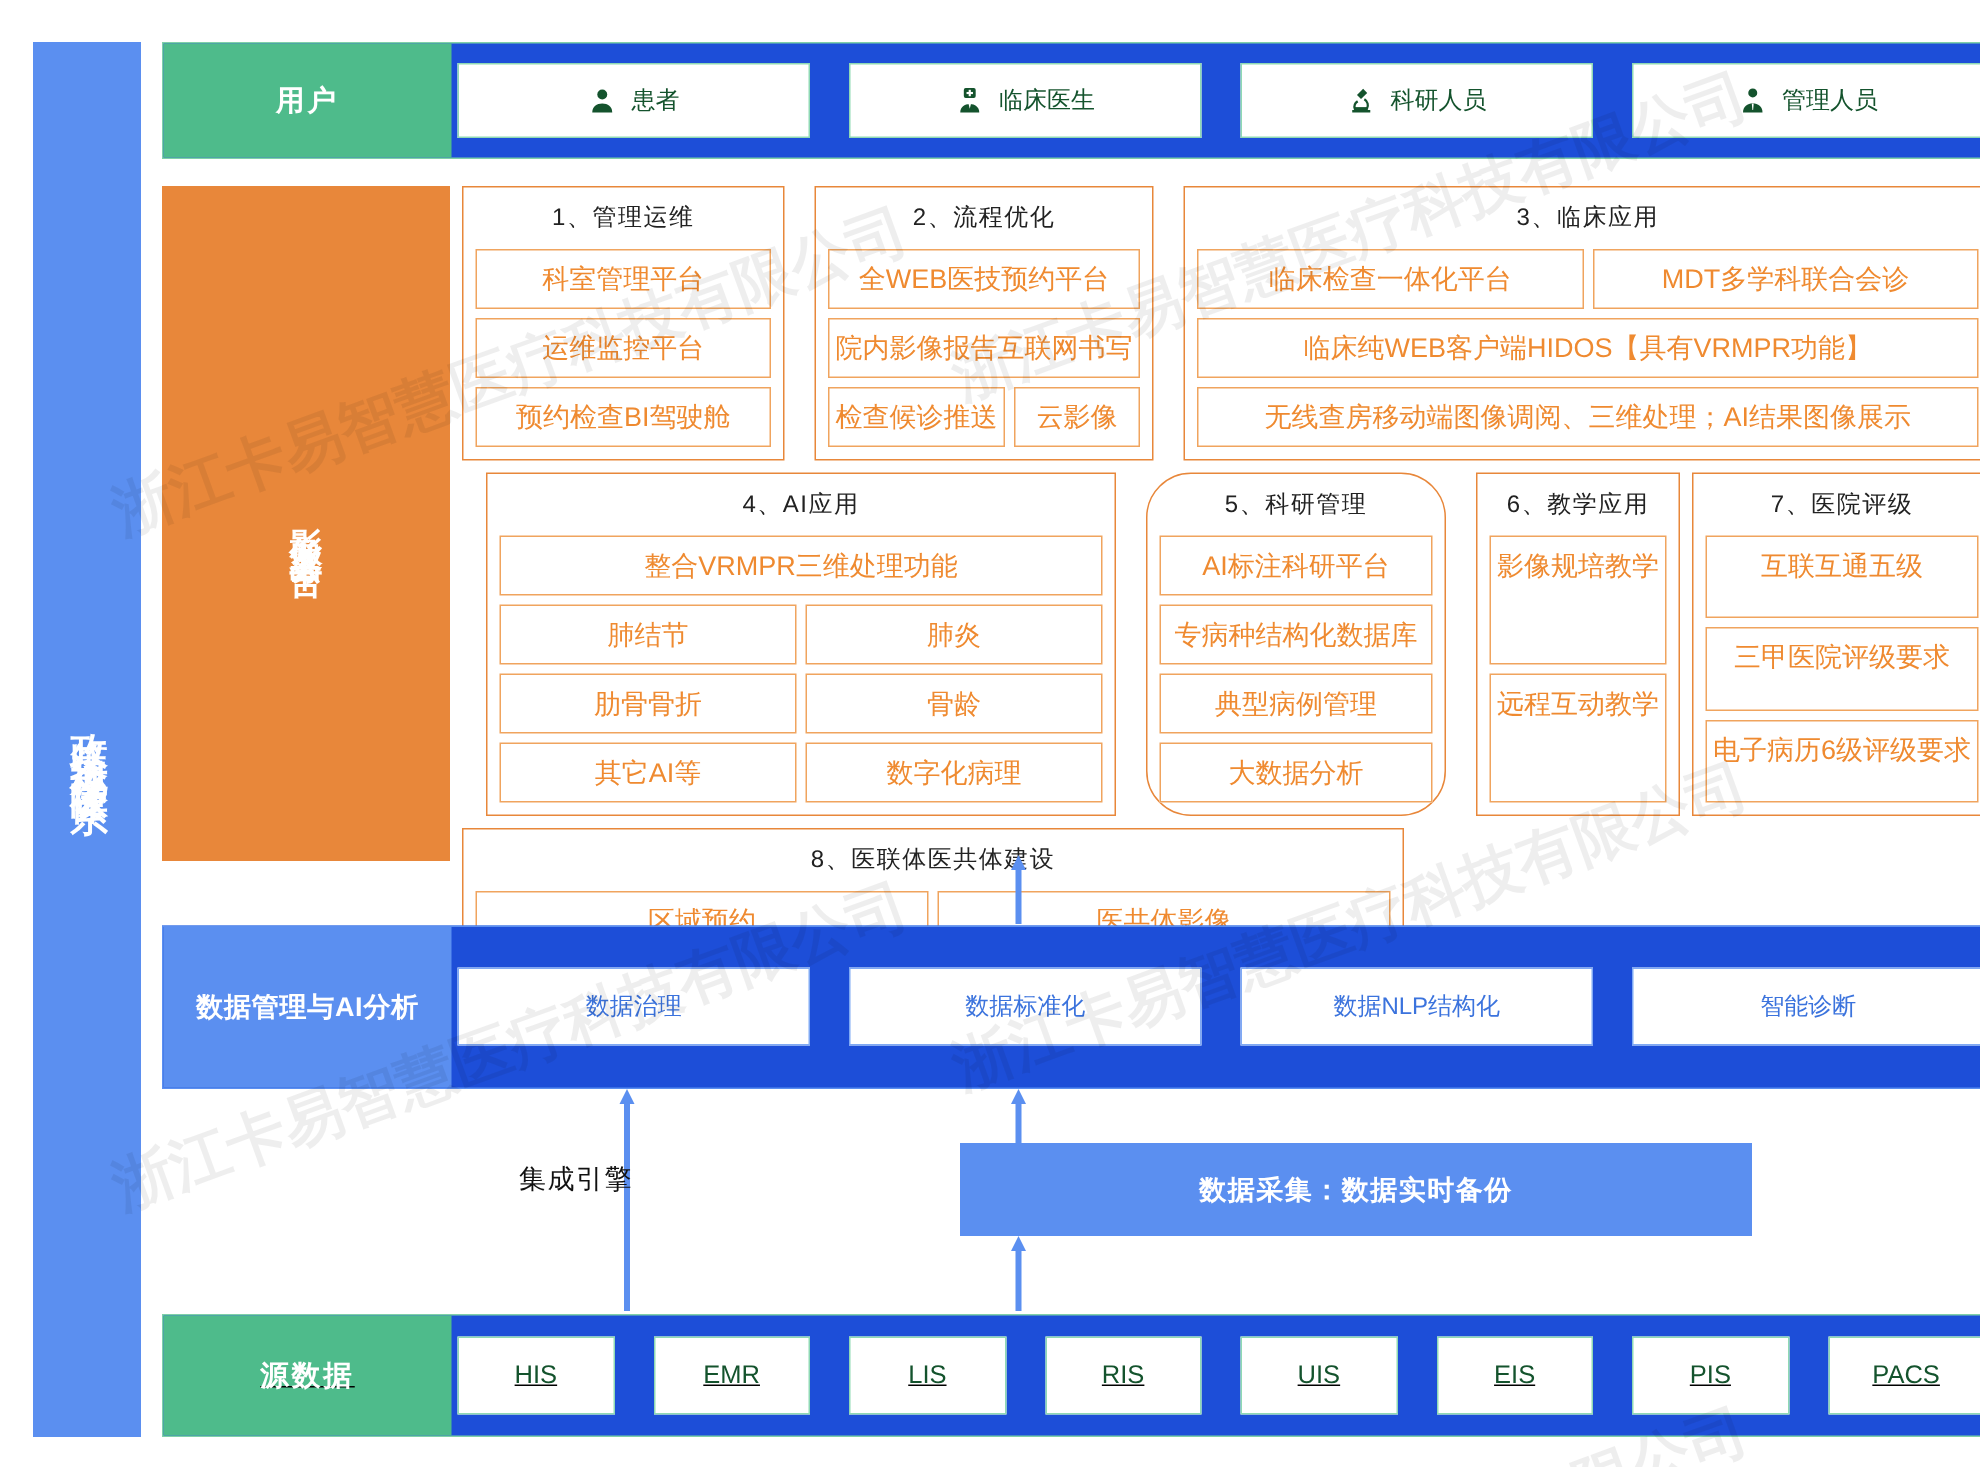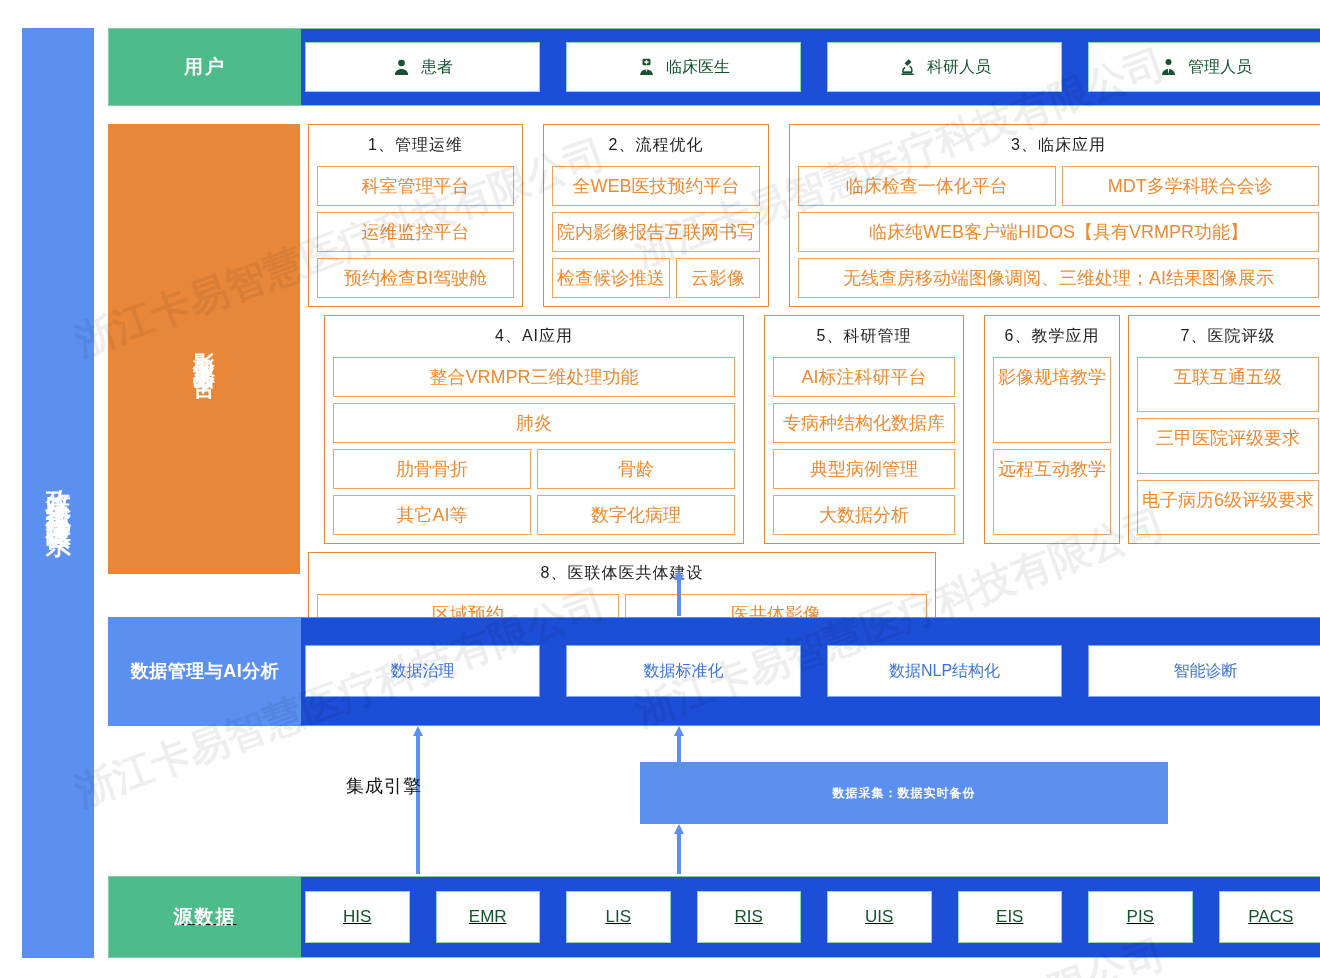--- a/index.html
+++ b/index.html
@@ -166,21 +166,21 @@
     background: #fff;
     white-space: nowrap;
     flex: 1 1 0;
   }
   .chip-row { display: flex; gap: 6px; }
 
   .g-manage   { flex: 0 0 215px; }
   .g-process  { flex: 0 0 215px; }
   .g-clinical { flex: 1 1 auto; }
   .g-ai       { flex: 0 0 420px; }
-  .g-research { flex: 0 0 200px; }
+  .g-research { flex: 0 0 200px; border-radius: 30px; }
   .g-rightcol { flex: 1 1 auto; display: flex; flex-direction: row; gap: 8px; }
   .g-teach, .g-rating { border: 1px solid #e8873a; background:#fff; padding: 7px 8px 8px 8px; display:flex; flex-direction:column; gap:6px; }
   .g-union    { flex: 1 1 auto; }
 
   .plat-row-mid { flex: 1 1 auto; align-items: stretch; }
   .plat-row-mid > .group { align-self: stretch; }
 
   
   .gap-a { height: 44px; position: relative; }
 
@@ -209,21 +209,21 @@
     position: relative;
     min-height: 150px;
   }
   .collect-bar {
     position: absolute;
     left: 532px; top: 36px;
     width: 528px; height: 62px;
     background: #5b8ff0;
     color: #fff;
     font-weight: 700;
-    font-size: 12px;
+    font-size: 18px;
     display: flex;
     align-items: center;
     justify-content: center;
     letter-spacing: 1px;
   }
   .engine-label {
     position: absolute;
     left: 238px; top: 48px;
     font-size: 18px;
     color: #111;
@@ -367,20 +367,21 @@
           </div>
 
         </div>
 
         <div class="plat-row plat-row-mid" style="flex:0 0 190px;padding-left:16px;">
 
           <div class="group g-ai">
             <div class="group-title">4、AI应用</div>
             <div class="chip">整合VRMPR三维处理功能</div>
             <div class="chip-row">
+              <div class="chip">肺结节</div>
               <div class="chip">肺炎</div>
             </div>
             <div class="chip-row">
               <div class="chip">肋骨骨折</div>
               <div class="chip">骨龄</div>
             </div>
             <div class="chip-row">
               <div class="chip">其它AI等</div>
               <div class="chip">数字化病理</div>
             </div>

